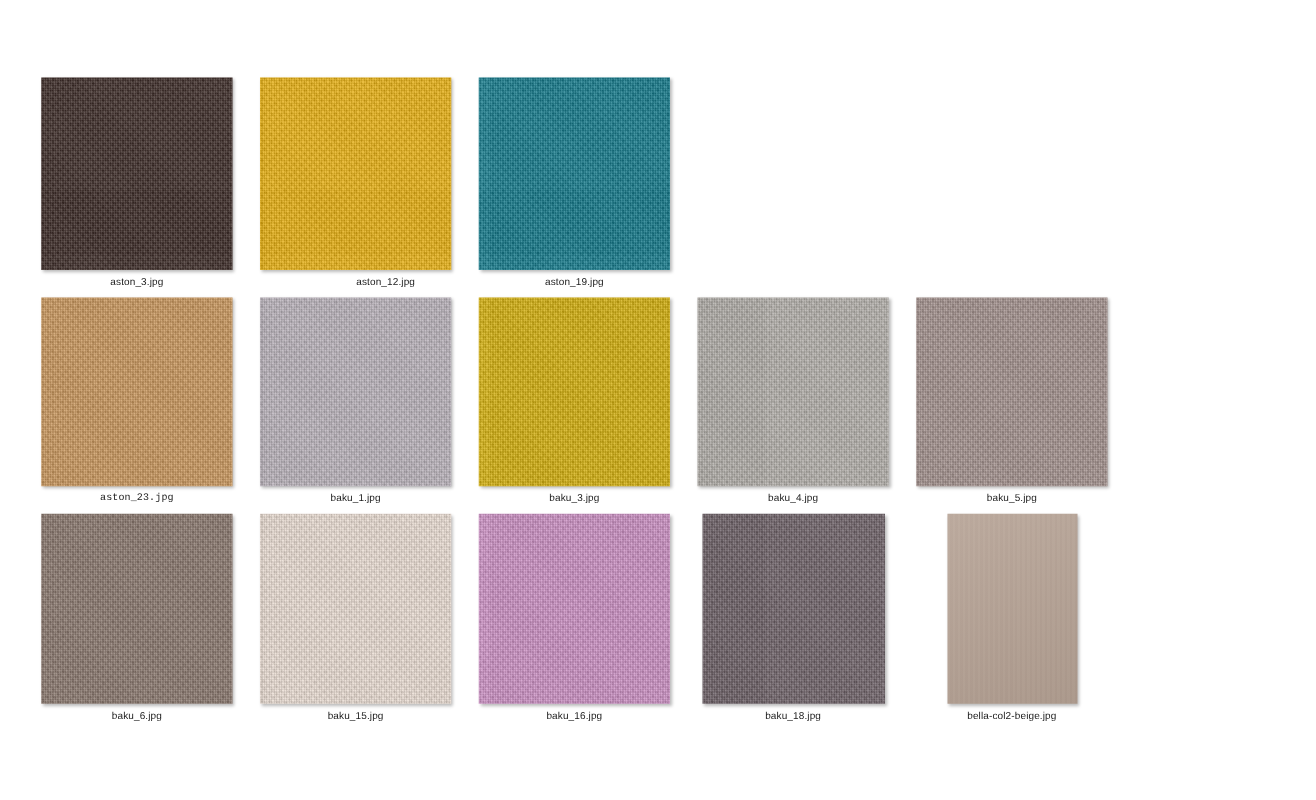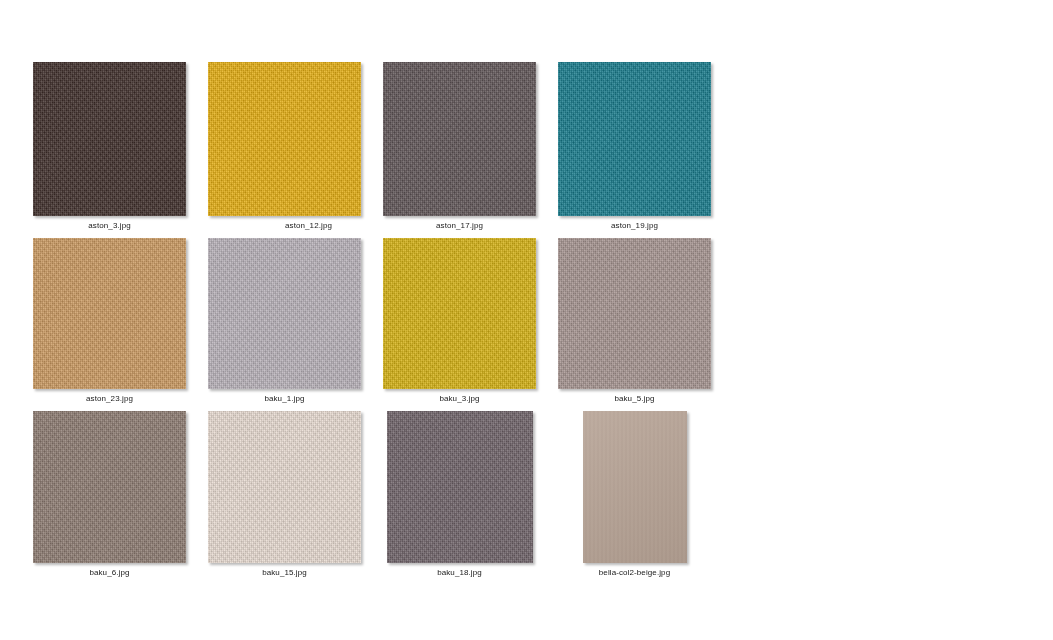--- a/index.html
+++ b/index.html
@@ -138,55 +138,55 @@
       <div class="caption" style="color: rgb(26, 26, 26);">aston_3.jpg</div>
     </div>
     <div class="cell">
       <div class="swatch-wrap">
         <div class="swatch" style="width: 153px; height: 154px; background-color: rgb(229, 174, 16);"></div>
       </div>
       <div class="caption" style="color: rgb(26, 26, 26); margin-left: 48px;">aston_12.jpg</div>
     </div>
     <div class="cell">
       <div class="swatch-wrap">
-        <div class="swatch" style="width: 153px; height: 154px; background-color: rgb(95, 84, 86);"></div>
-      </div>
-      <div class="caption" style="color: rgb(26, 26, 26);">aston_17.jpg</div>
-    </div>
-    <div class="cell">
-      <div class="swatch-wrap">
         <div class="swatch" style="width: 153px; height: 154px; background-color: rgb(22, 123, 140);"></div>
       </div>
       <div class="caption" style="color: rgb(26, 26, 26);">aston_19.jpg</div>
     </div>
   </div>
 
   <div class="row-gap-2"></div>
 
   <div class="grid-row">
     <div class="cell">
       <div class="swatch-wrap">
         <div class="swatch" style="width: 153px; height: 151px; background-color: rgb(204, 154, 96);"></div>
       </div>
-      <div class="caption" style="color: rgb(26, 26, 26);">aston_23.jpg</div>
+      <div class="caption" style="color: rgb(26, 26, 26); font-family: Liberation Mono, monospace;">aston_23.jpg</div>
     </div>
     <div class="cell">
       <div class="swatch-wrap">
         <div class="swatch" style="width: 153px; height: 151px; background-color: rgb(185, 178, 186);"></div>
       </div>
       <div class="caption" style="color: rgb(26, 26, 26);">baku_1.jpg</div>
     </div>
     <div class="cell">
       <div class="swatch-wrap">
         <div class="swatch" style="width: 153px; height: 151px; background-color: rgb(214, 178, 17);"></div>
       </div>
       <div class="caption" style="color: rgb(26, 26, 26);">baku_3.jpg</div>
     </div>
     <div class="cell">
       <div class="swatch-wrap">
+        <div class="swatch" style="width: 153px; height: 151px; background-color: rgb(179, 175, 170);"></div>
+      </div>
+      <div class="caption" style="color: rgb(26, 26, 26);">baku_4.jpg</div>
+    </div>
+    <div class="cell">
+      <div class="swatch-wrap">
         <div class="swatch" style="width: 153px; height: 151px; background-color: rgb(166, 148, 144);"></div>
       </div>
       <div class="caption" style="color: rgb(26, 26, 26);">baku_5.jpg</div>
     </div>
   </div>
 
   <div class="row-gap-3"></div>
 
   <div class="grid-row">
     <div class="cell">
@@ -196,20 +196,26 @@
       <div class="caption" style="color: rgb(26, 26, 26);">baku_6.jpg</div>
     </div>
     <div class="cell">
       <div class="swatch-wrap">
         <div class="swatch" style="width: 153px; height: 152px; background-color: rgb(233, 220, 210);"></div>
       </div>
       <div class="caption" style="color: rgb(26, 26, 26);">baku_15.jpg</div>
     </div>
     <div class="cell">
       <div class="swatch-wrap">
+        <div class="swatch" style="width: 153px; height: 152px; background-color: rgb(206, 147, 198);"></div>
+      </div>
+      <div class="caption" style="color: rgb(26, 26, 26);">baku_16.jpg</div>
+    </div>
+    <div class="cell">
+      <div class="swatch-wrap">
         <div class="swatch" style="width: 146px; height: 152px; background-color: rgb(110, 98, 104);"></div>
       </div>
       <div class="caption" style="color: rgb(26, 26, 26);">baku_18.jpg</div>
     </div>
     <div class="cell">
       <div class="swatch-wrap">
         <div class="swatch smooth" style="width: 104px; height: 152px; background-color: rgb(182, 162, 148);"></div>
       </div>
       <div class="caption" style="color: rgb(26, 26, 26);">bella-col2-beige.jpg</div>
     </div>

